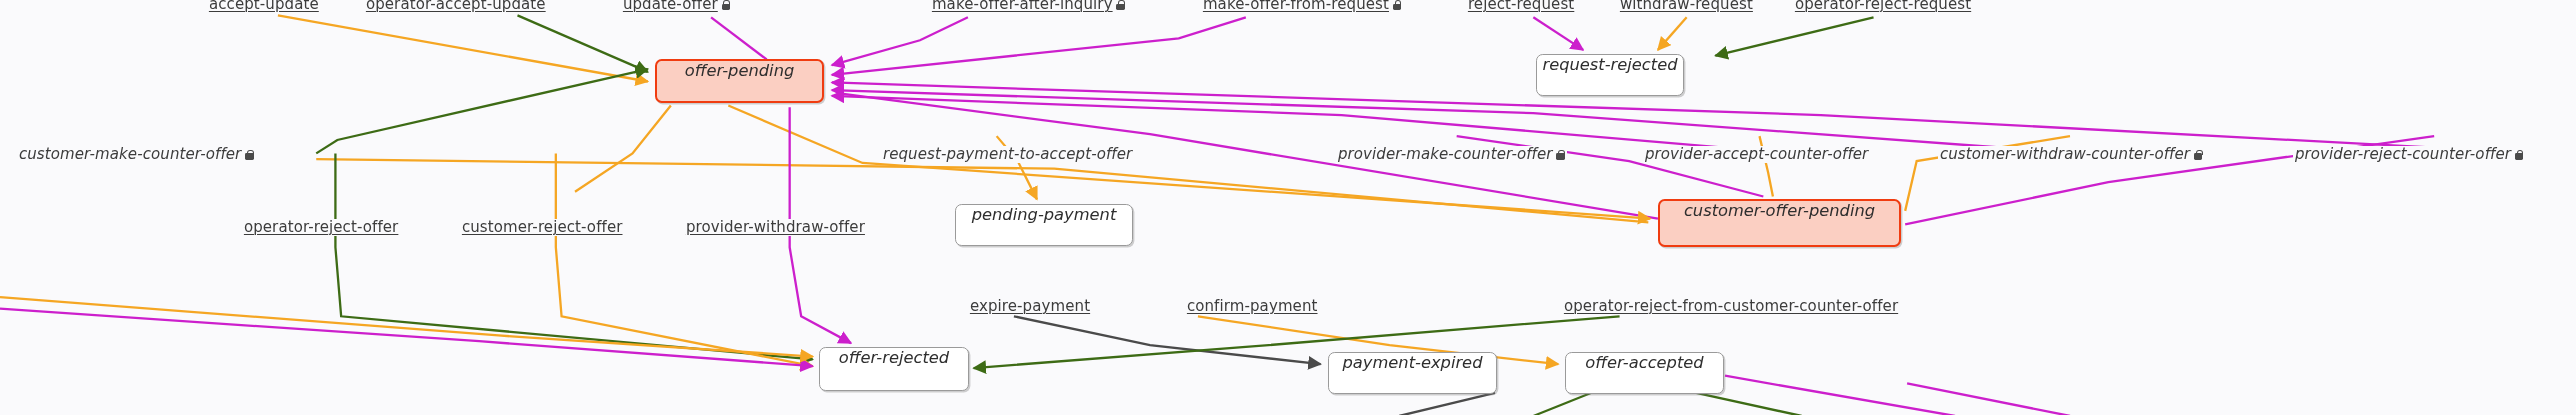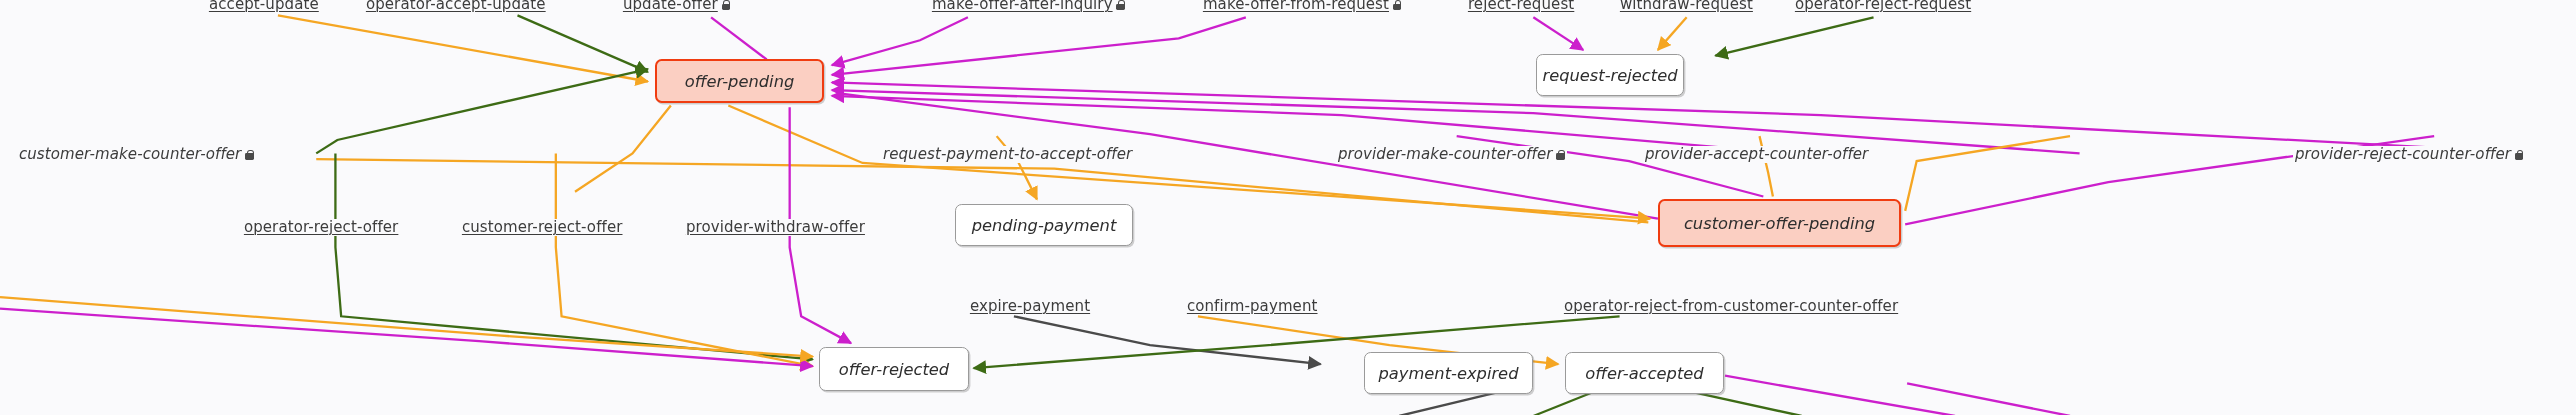--- a/index.html
+++ b/index.html
@@ -33,21 +33,21 @@
     border:1.5px solid #4a4a4a;border-bottom:none;border-radius:2.9px 2.9px 0 0;
   }
   .lock:after{ 
     content:"";position:absolute;left:0;top:3.8px;width:8.6px;height:6.7px;
     background:#4a4a4a;border-radius:1.4px;
   }
 
   
   .node{
     position:absolute;box-sizing:border-box;
-    display:flex;align-items:center;justify-content:center;
+    display:flex;justify-content:center;
     font-family:"DejaVu Sans", sans-serif;
     font-style:italic;font-size:16.3px;color:#2e2e2e;
     border-radius:6.7px;white-space:nowrap;
   }
   .node.plain{
     background:#ffffff;border:1.3px solid #9a9a9a;
     box-shadow:1.4px 1.4px 0 rgba(120,120,120,.35);
   }
   .node.highlight{
     background:#fbcfc2;border:2.9px solid #f03c10;
@@ -139,41 +139,42 @@
   </div>
 
   <div class="node highlight" style="left:1658px;top:199px;width:243px;height:48px;">
     <span>customer-offer-pending</span>
   </div>
 
   <div class="node plain" style="left:819px;top:347px;width:150px;height:44px;">
     <span>offer-rejected</span>
   </div>
 
-  <div class="node plain" style="left:1364px;top:352px;width:169px;height:42px;">
+  <div class="node plain" style="left:1328px;top:352px;width:169px;height:42px;">
     <span>payment-expired</span>
   </div>
 
   <div class="node plain" style="left:1565px;top:352px;width:159px;height:42px;">
     <span>offer-accepted</span>
   </div>
 
   <div class="elabel" style="left:207px;top:-3.8px;"><span class="txt">accept-update</span></div>
   <div class="elabel" style="left:364px;top:-3.8px;"><span class="txt">operator-accept-update</span></div>
   <div class="elabel" style="left:621px;top:-3.8px;"><span class="txt">update-offer</span><i class="lock"></i></div>
   <div class="elabel" style="left:930px;top:-3.8px;"><span class="txt">make-offer-after-inquiry</span><i class="lock"></i></div>
   <div class="elabel" style="left:1201px;top:-3.8px;"><span class="txt">make-offer-from-request</span><i class="lock"></i></div>
   <div class="elabel" style="left:1466px;top:-3.8px;"><span class="txt">reject-request</span></div>
   <div class="elabel" style="left:1618px;top:-3.8px;"><span class="txt">withdraw-request</span></div>
   <div class="elabel" style="left:1793px;top:-3.8px;"><span class="txt">operator-reject-request</span></div>
 
   <div class="elabel nounder" style="left:17px;top:146px;"><span class="txt">customer-make-counter-offer</span><i class="lock"></i></div>
   <div class="elabel nounder" style="left:881px;top:146px;"><span class="txt">request-payment-to-accept-offer</span></div>
   <div class="elabel nounder" style="left:1336px;top:146px;"><span class="txt">provider-make-counter-offer</span><i class="lock"></i></div>
   <div class="elabel nounder" style="left:1643px;top:146px;"><span class="txt">provider-accept-counter-offer</span></div>
+  <div class="elabel nounder" style="left:1938px;top:146px;"><span class="txt">customer-withdraw-counter-offer</span><i class="lock"></i></div>
   <div class="elabel nounder" style="left:2293px;top:146px;"><span class="txt">provider-reject-counter-offer</span><i class="lock"></i></div>
 
   <div class="elabel" style="left:242px;top:219px;"><span class="txt">operator-reject-offer</span></div>
   <div class="elabel" style="left:460px;top:219px;"><span class="txt">customer-reject-offer</span></div>
   <div class="elabel" style="left:684px;top:219px;"><span class="txt">provider-withdraw-offer</span></div>
 
   <div class="elabel" style="left:968px;top:298px;text-align:right;"><span class="txt">expire-payment</span></div>
   <div class="elabel" style="left:1185px;top:298px;"><span class="txt">confirm-payment</span></div>
   <div class="elabel" style="left:1562px;top:298px;"><span class="txt">operator-reject-from-customer-counter-offer</span></div>
 

